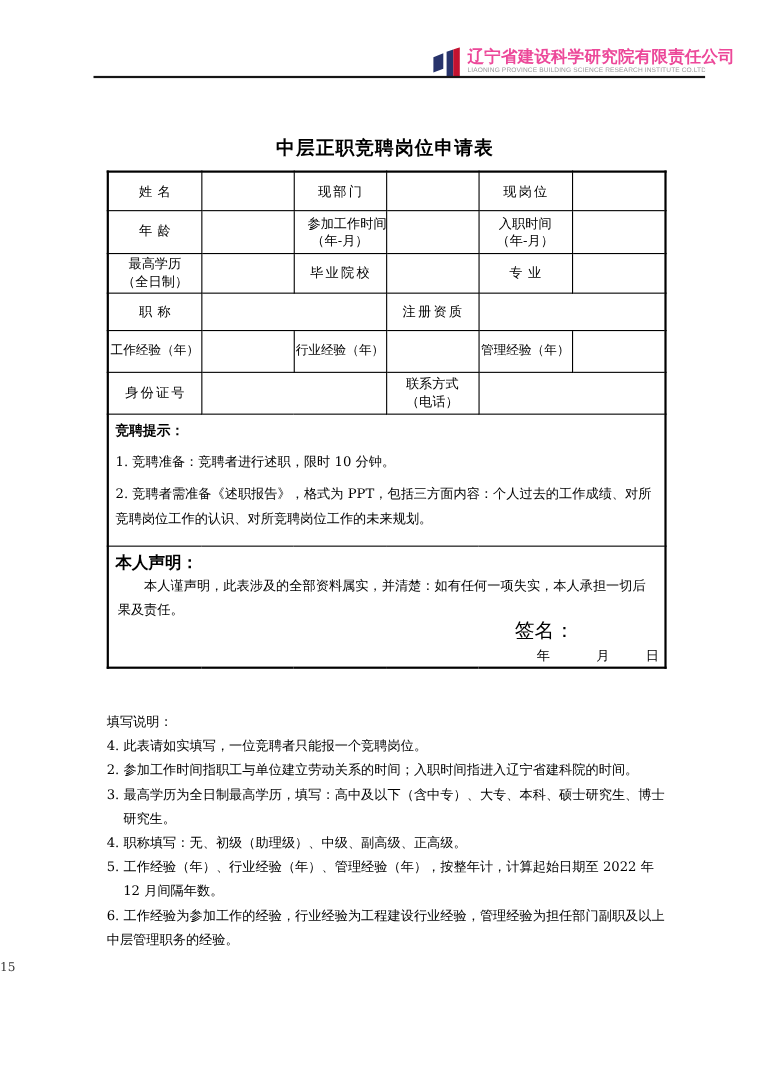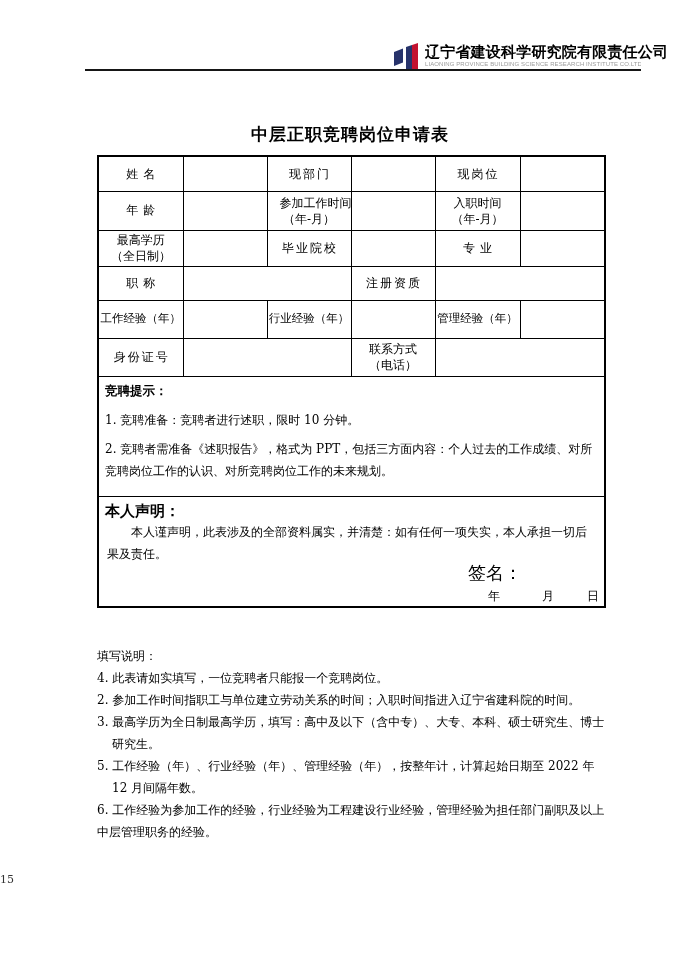--- a/index.html
+++ b/index.html
@@ -8,21 +8,21 @@
     background:#ffffff; color:#000;
     font-family:"DejaVu Serif","Liberation Serif",serif;
   }
   .page { position:absolute; inset:0; background:#fff; overflow:hidden; }
 
   
   .logo-block { position:absolute; top:43px; left:392px; display:flex; align-items:flex-start; gap:4px; }
   .logo-mark svg { display:block; }
   .company-cn {
     font-family:"Liberation Sans",sans-serif; font-weight:700;
-    font-size:15px; line-height:17px; color:#000000; white-space:nowrap; letter-spacing:0.2px;
+    font-size:15px; line-height:17px; color:#ec4899; white-space:nowrap; letter-spacing:0.2px;
   }
   .company-en {
     font-family:"Liberation Sans",sans-serif; font-size:6px; color:#9a9a9a;
     letter-spacing:0.1px; white-space:nowrap; overflow:hidden; width:216px; margin-top:1px;
   }
   .header-rule { position:absolute; left:85px; top:69px; width:556px; height:2px; background:#161616; }
 
   
   .attachment-title {
     position:absolute; left:97px; top:88px;
@@ -180,18 +180,19 @@
       </td>
     </tr>
     </tbody>
   </table>
 
   <div class="notes">
     <p>填写说明：</p>
     <p class="hang">4. 此表请如实填写，一位竞聘者只能报一个竞聘岗位。</p>
     <p class="hang">2. 参加工作时间指职工与单位建立劳动关系的时间；入职时间指进入辽宁省建科院的时间。</p>
     <p class="hang">3. 最高学历为全日制最高学历，填写：高中及以下（含中专）、大专、本科、硕士研究生、博士研究生。</p>
+    <p class="hang">4. 职称填写：无、初级（助理级）、中级、副高级、正高级。</p>
     <p class="hang">5. 工作经验（年）、行业经验（年）、管理经验（年），按整年计，计算起始日期至 2022 年 12 月间隔年数。</p>
     <p>6. 工作经验为参加工作的经验，行业经验为工程建设行业经验，管理经验为担任部门副职及以上中层管理职务的经验。</p>
   </div>
 
   <div class="page-number">15</div>
 </div>
 
 </body></html>

